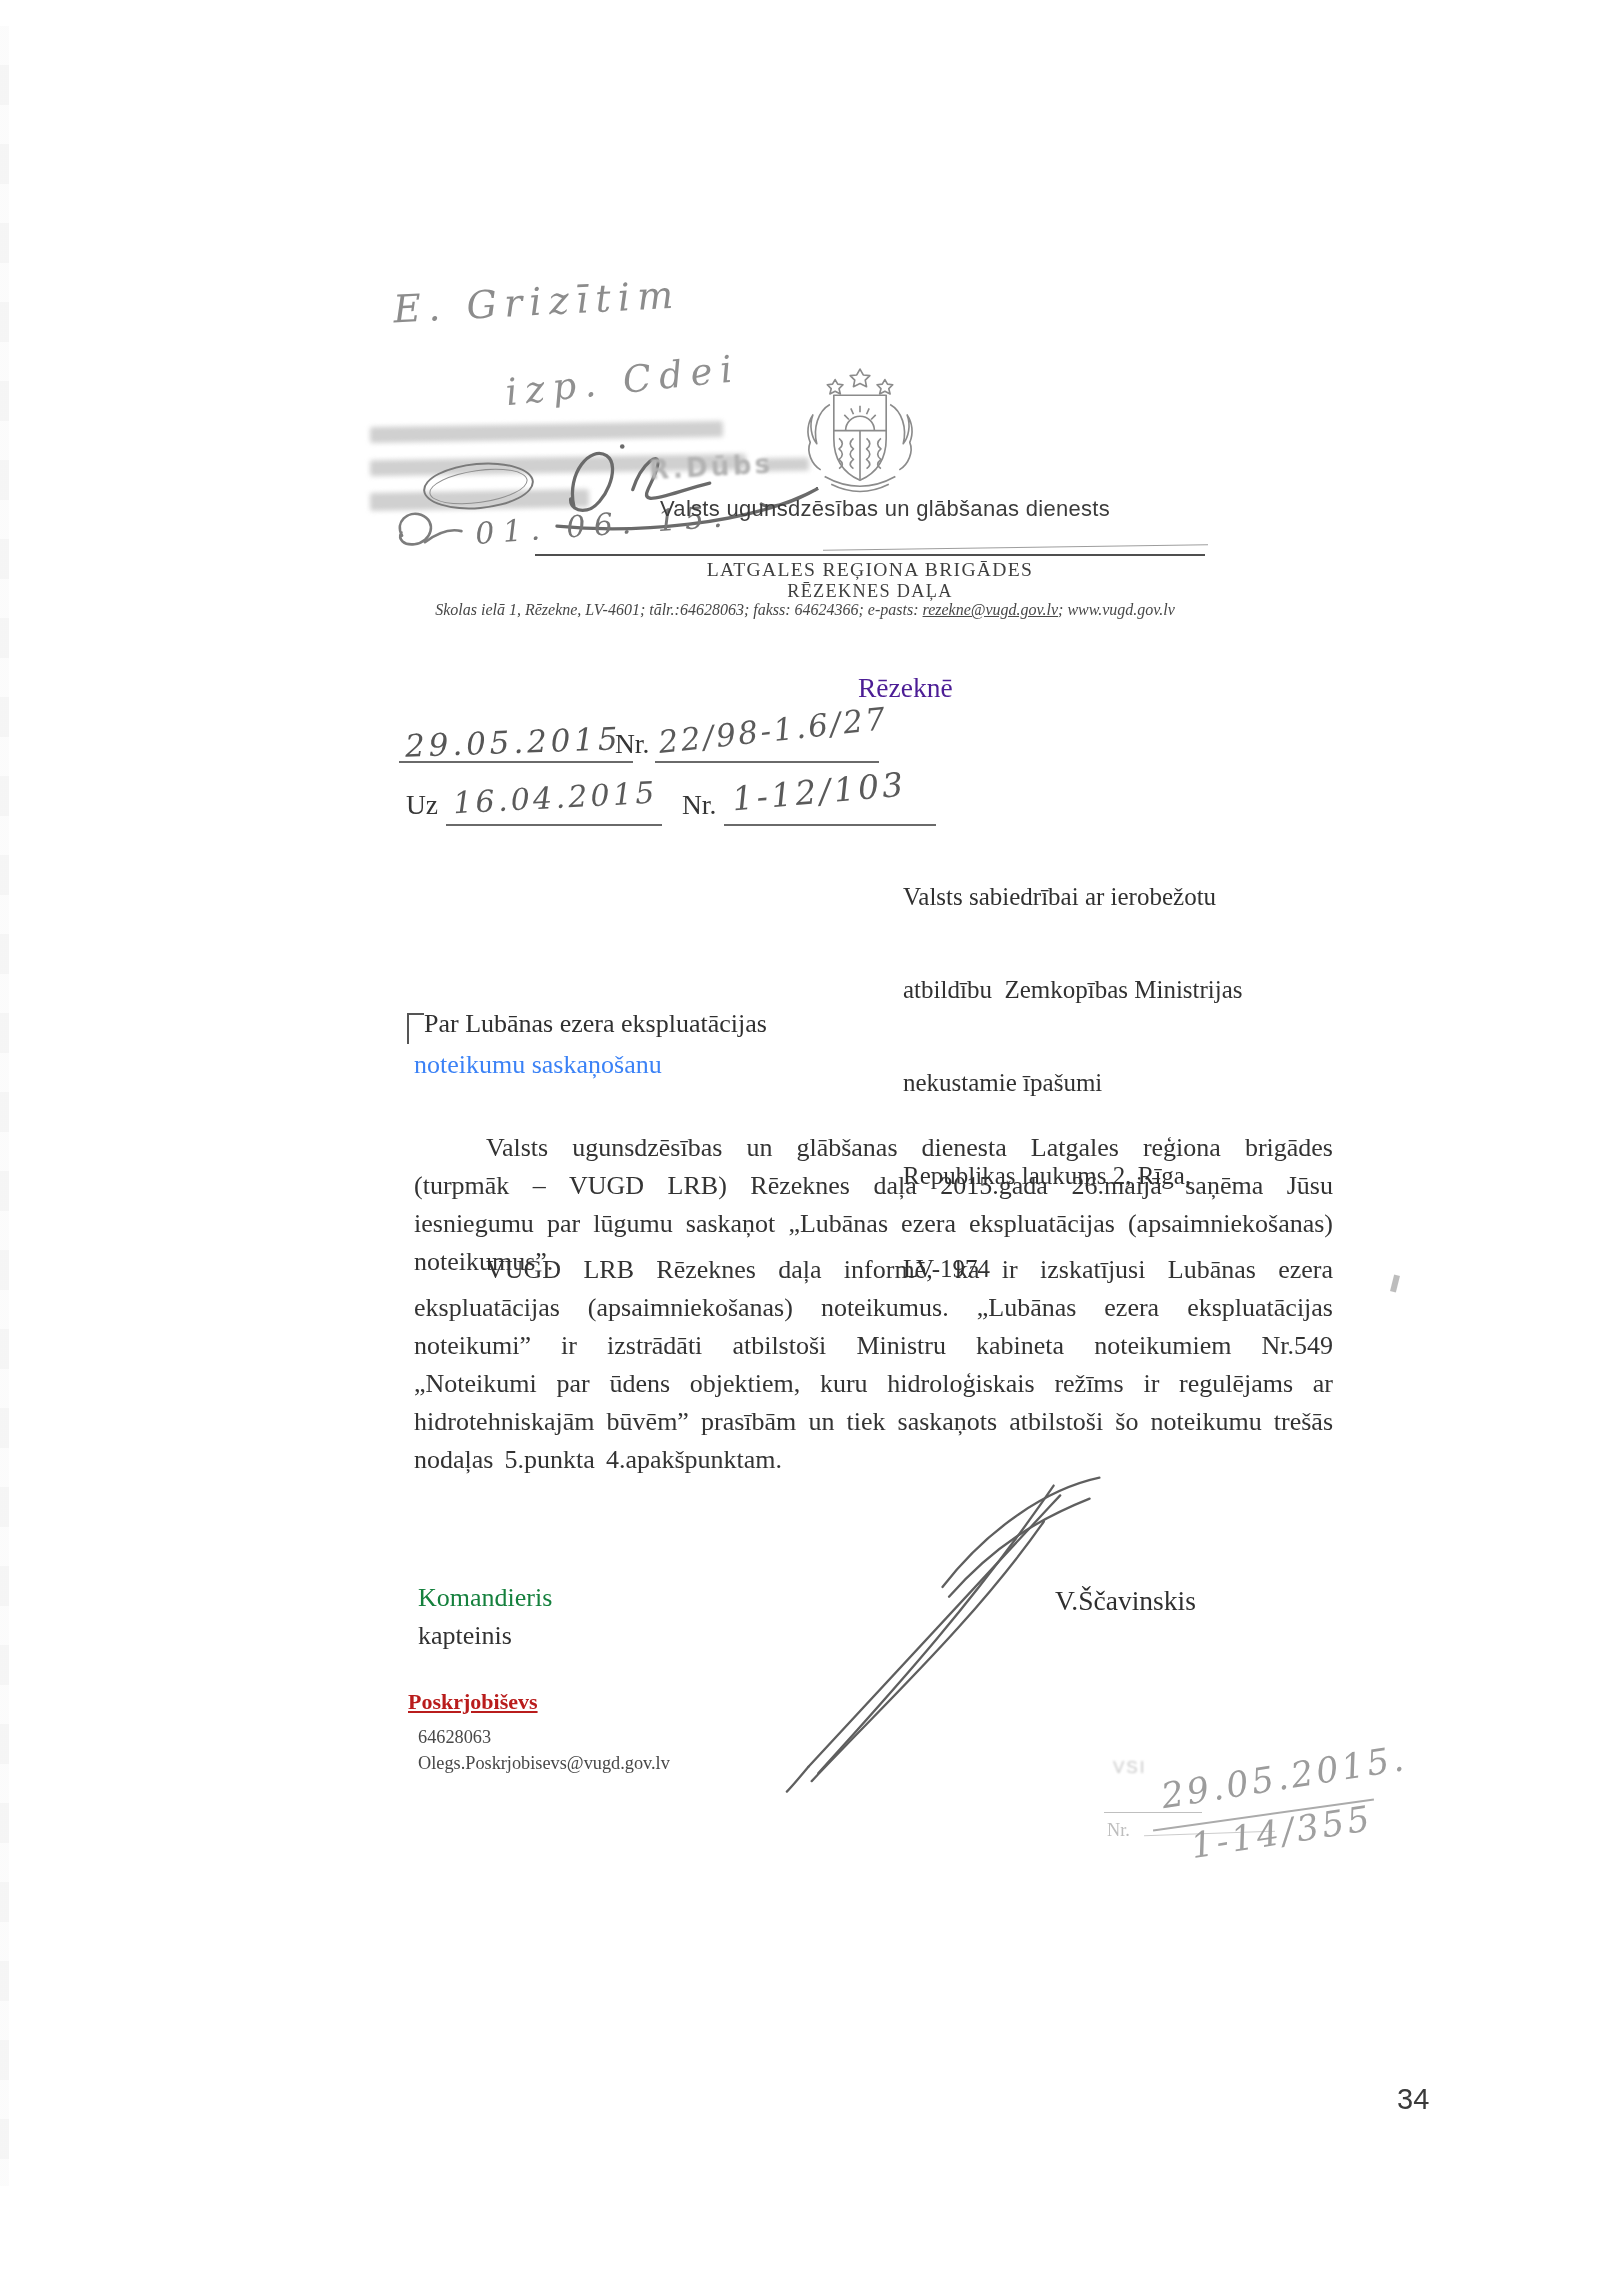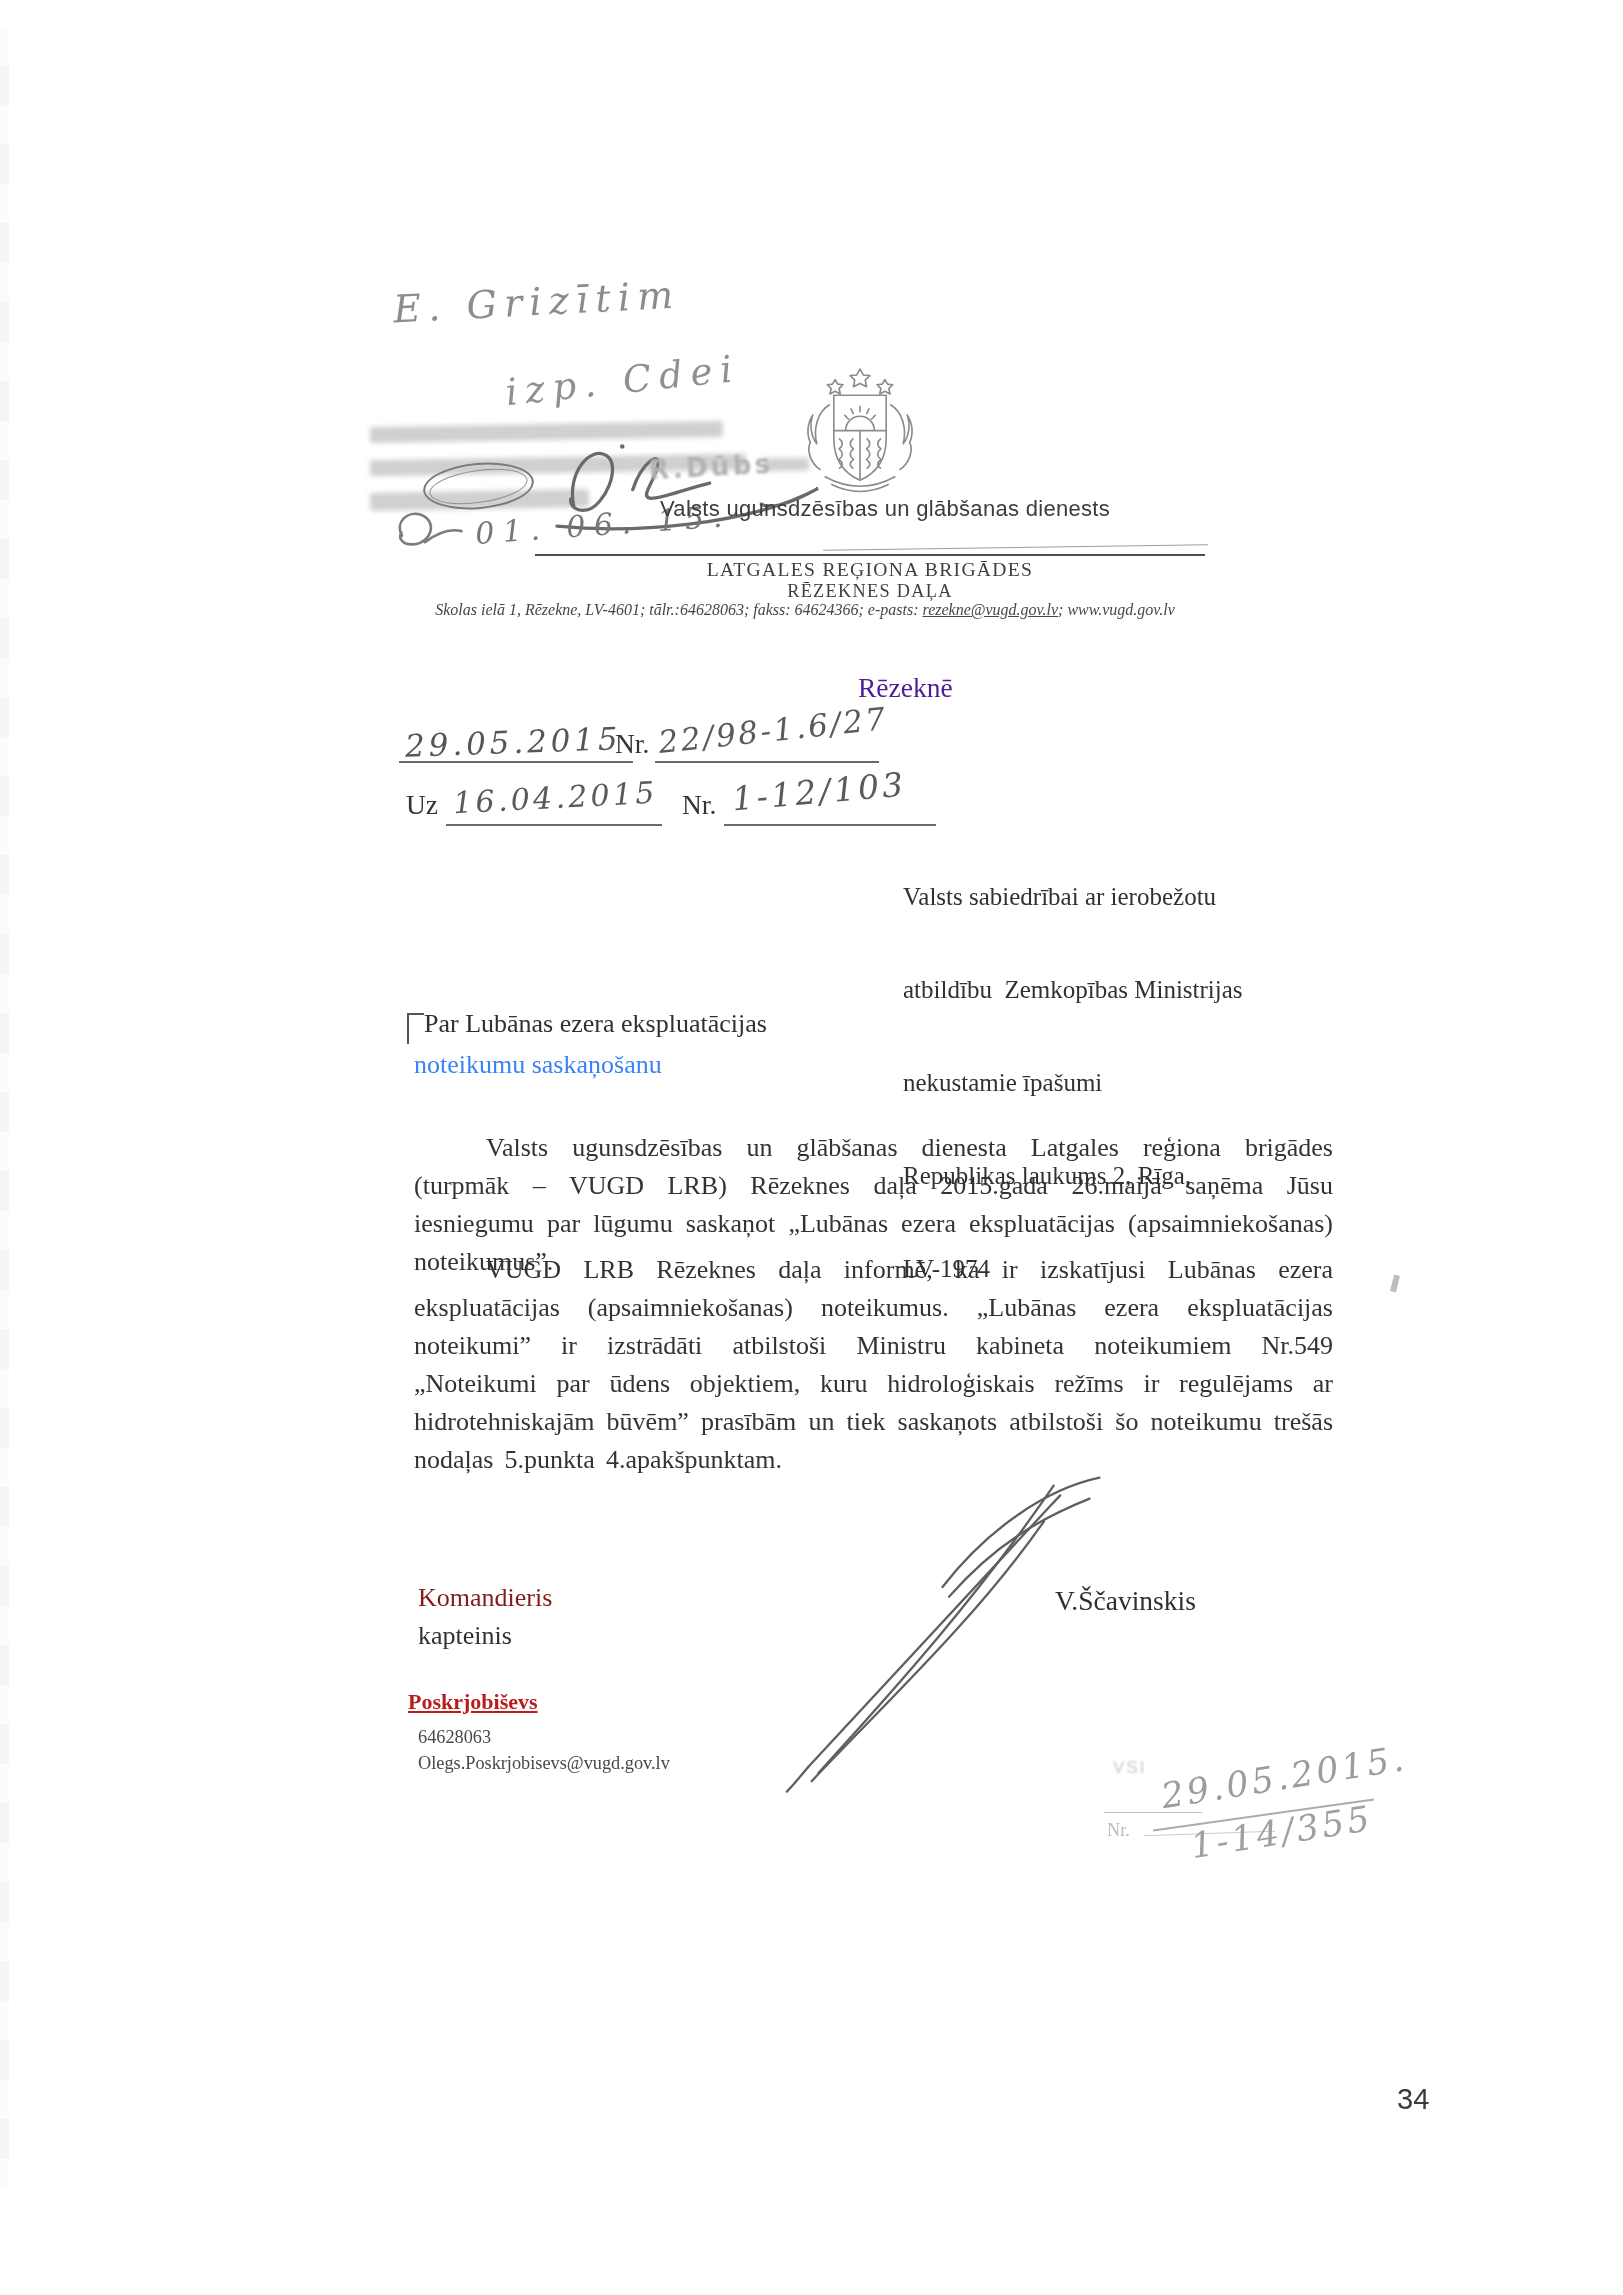--- a/index.html
+++ b/index.html
@@ -59,21 +59,21 @@
   .corner-v{left:407px;top:1013px;width:2px;height:31px;background:#555;}
   .subj1{left:424px;top:1009px;font-size:26px;color:#303030;}
   .subj2{left:414px;top:1050px;font-size:26px;color:#3b82f6;}
   
   .para{left:414px;width:919px;font-size:26px;line-height:38px;text-align:justify;
         text-indent:72px;word-spacing:4.6px;color:#333;}
   .p1{top:1100px;margin-top:29px;}
   .p2{top:1251px;}
   .stray{left:1392px;top:1275px;width:5.9px;height:17px;background:#bdbdbd;transform:rotate(14deg);filter:blur(0.7px);}
   
-  .sig-role1{left:418px;top:1583px;font-size:26px;color:#7f1d1d;}
+  .sig-role1{left:418px;top:1583px;font-size:26px;color:#15803d;}
   .sig-role2{left:418px;top:1621px;font-size:26px;color:#313131;}
   .sig-name{left:1055px;top:1585px;font-size:27.5px;color:#2f2f2f;text-align:right;}
   .bigsig{left:745px;top:1458px;width:376px;height:337px;}
   .prep-name{left:408px;top:1689px;font-size:22px;font-weight:bold;color:#b91c1c;text-decoration:underline;}
   .prep-phone{left:418px;top:1727px;font-size:18.3px;color:#484848;}
   .prep-mail{left:418px;top:1753px;font-size:18.3px;color:#484848;}
   
   .bs-org{left:1113px;top:1758px;font-family:"Liberation Sans",sans-serif;font-size:17px;color:#c9c9c9;
           letter-spacing:2px;filter:blur(0.8px);}
   .bs-line1{left:1104px;top:1812px;width:98px;height:1.3px;background:#bfbfbf;}

